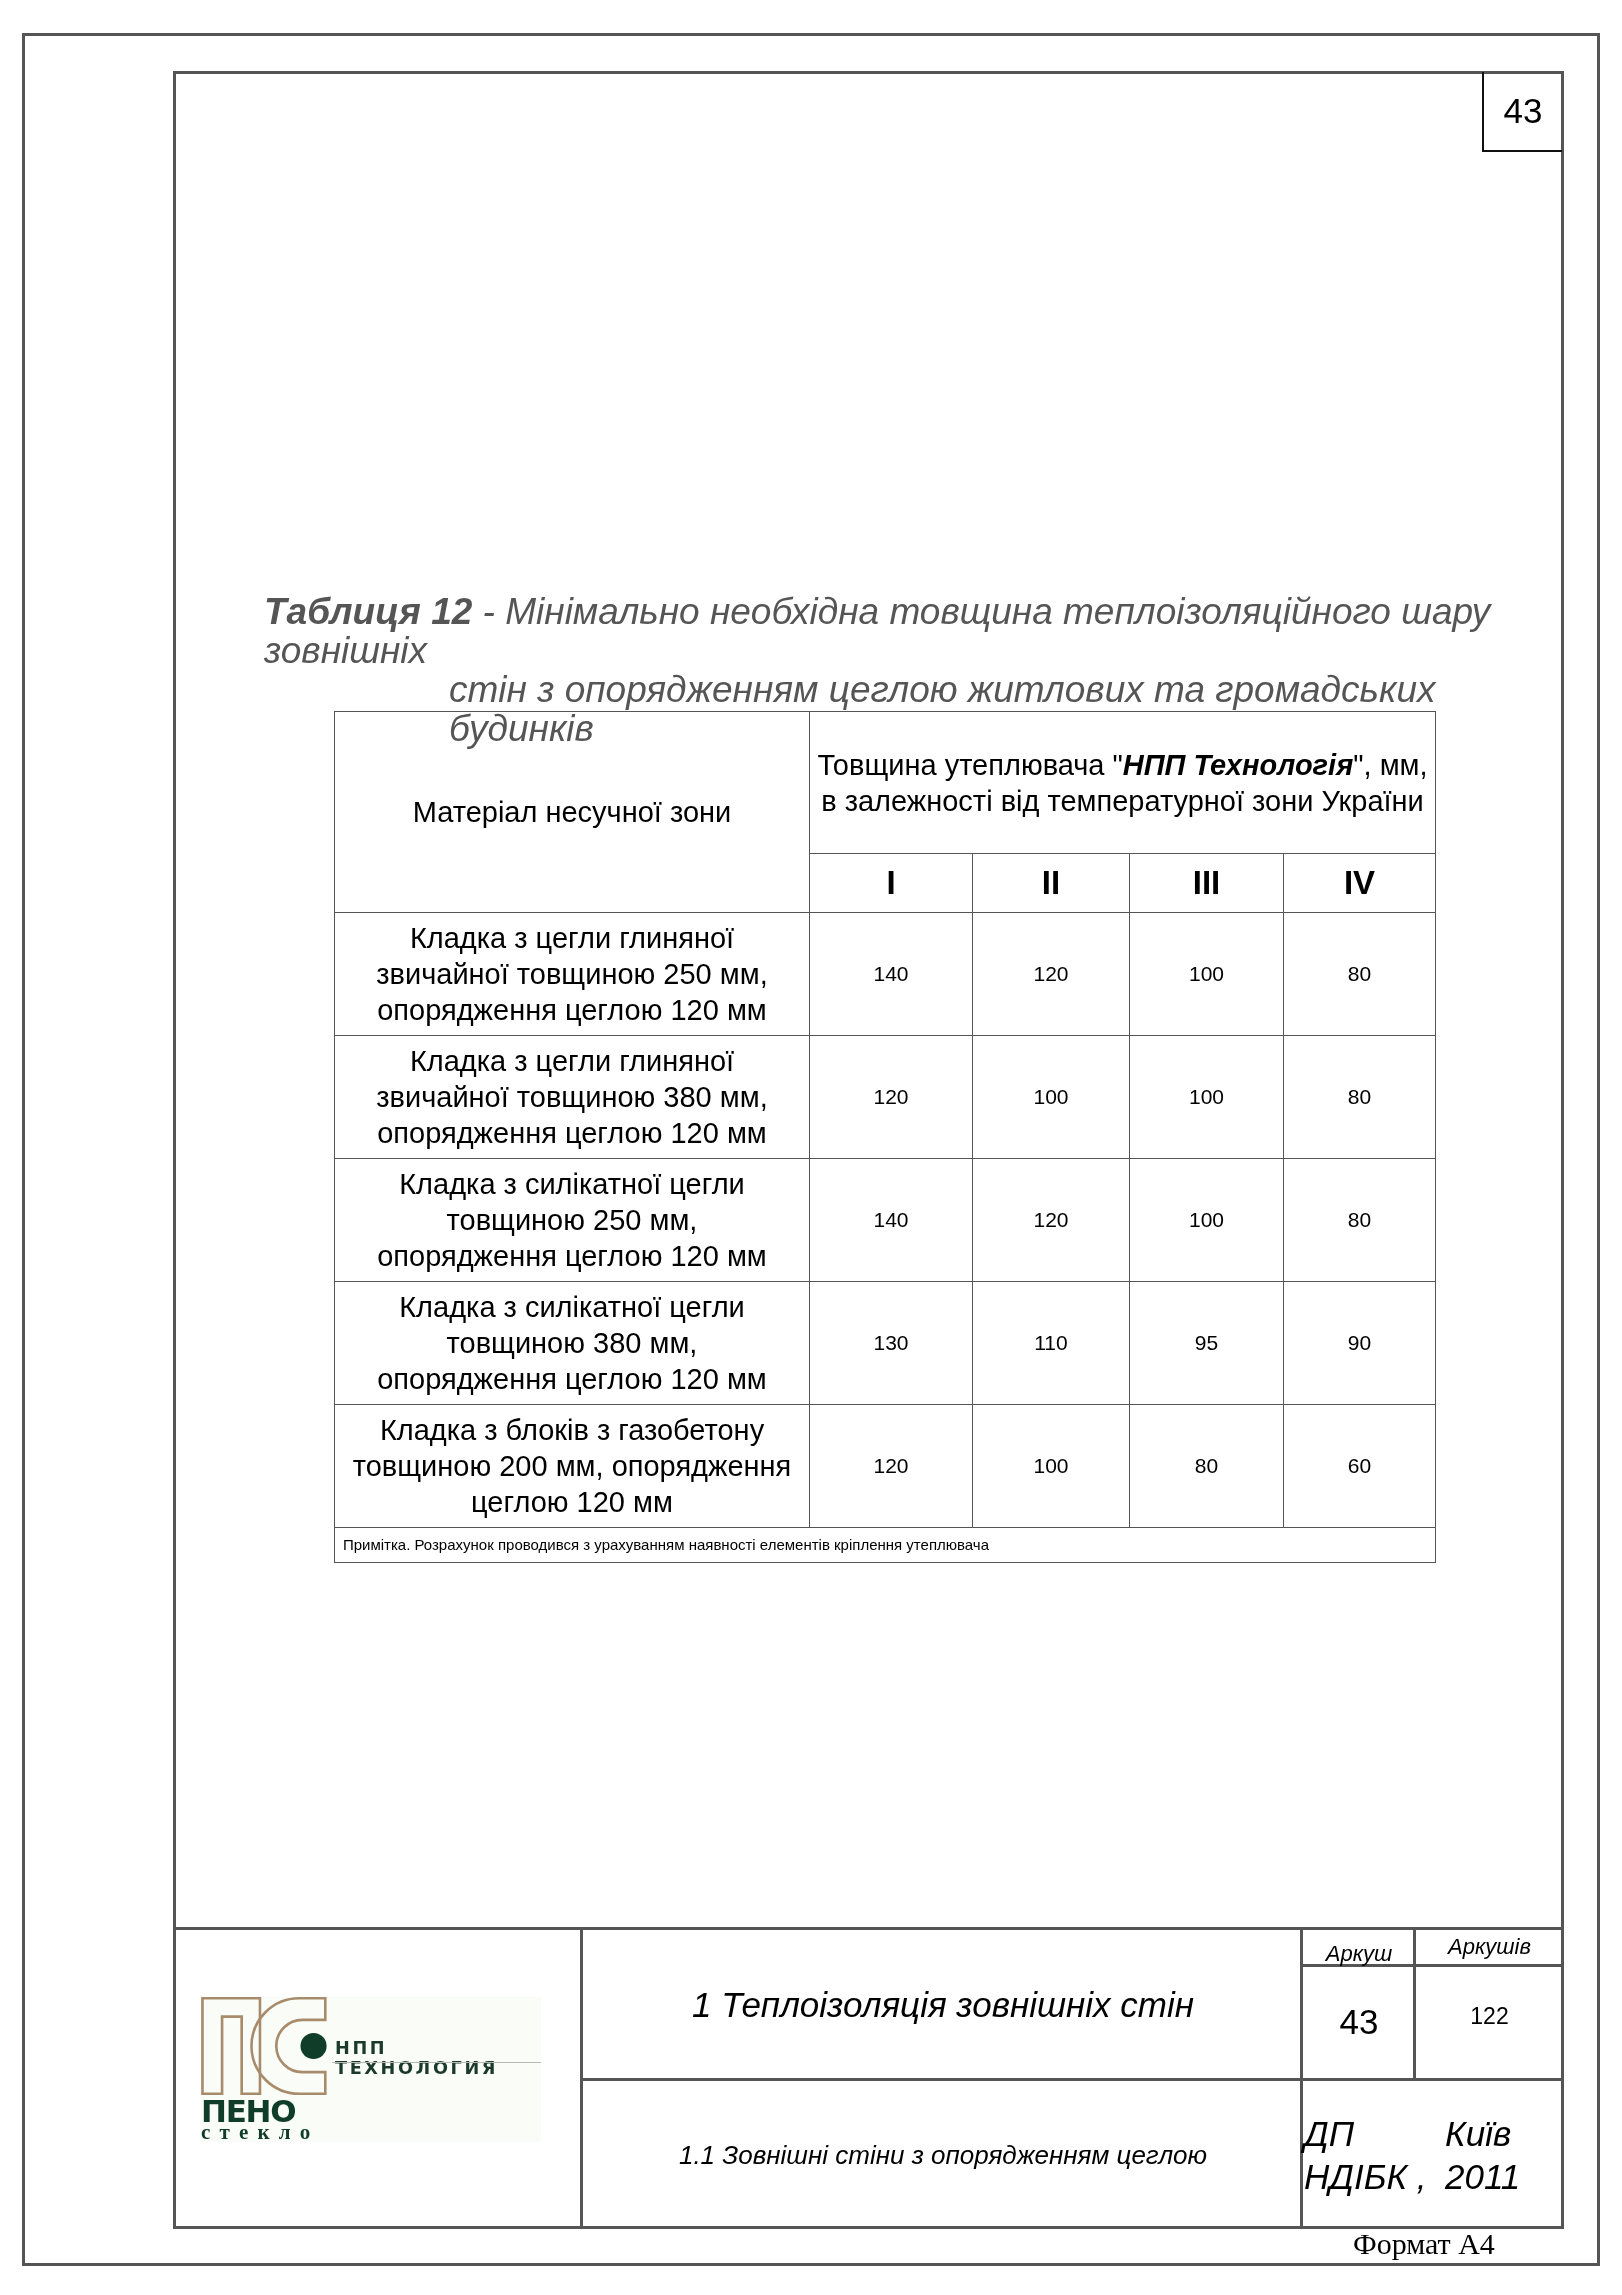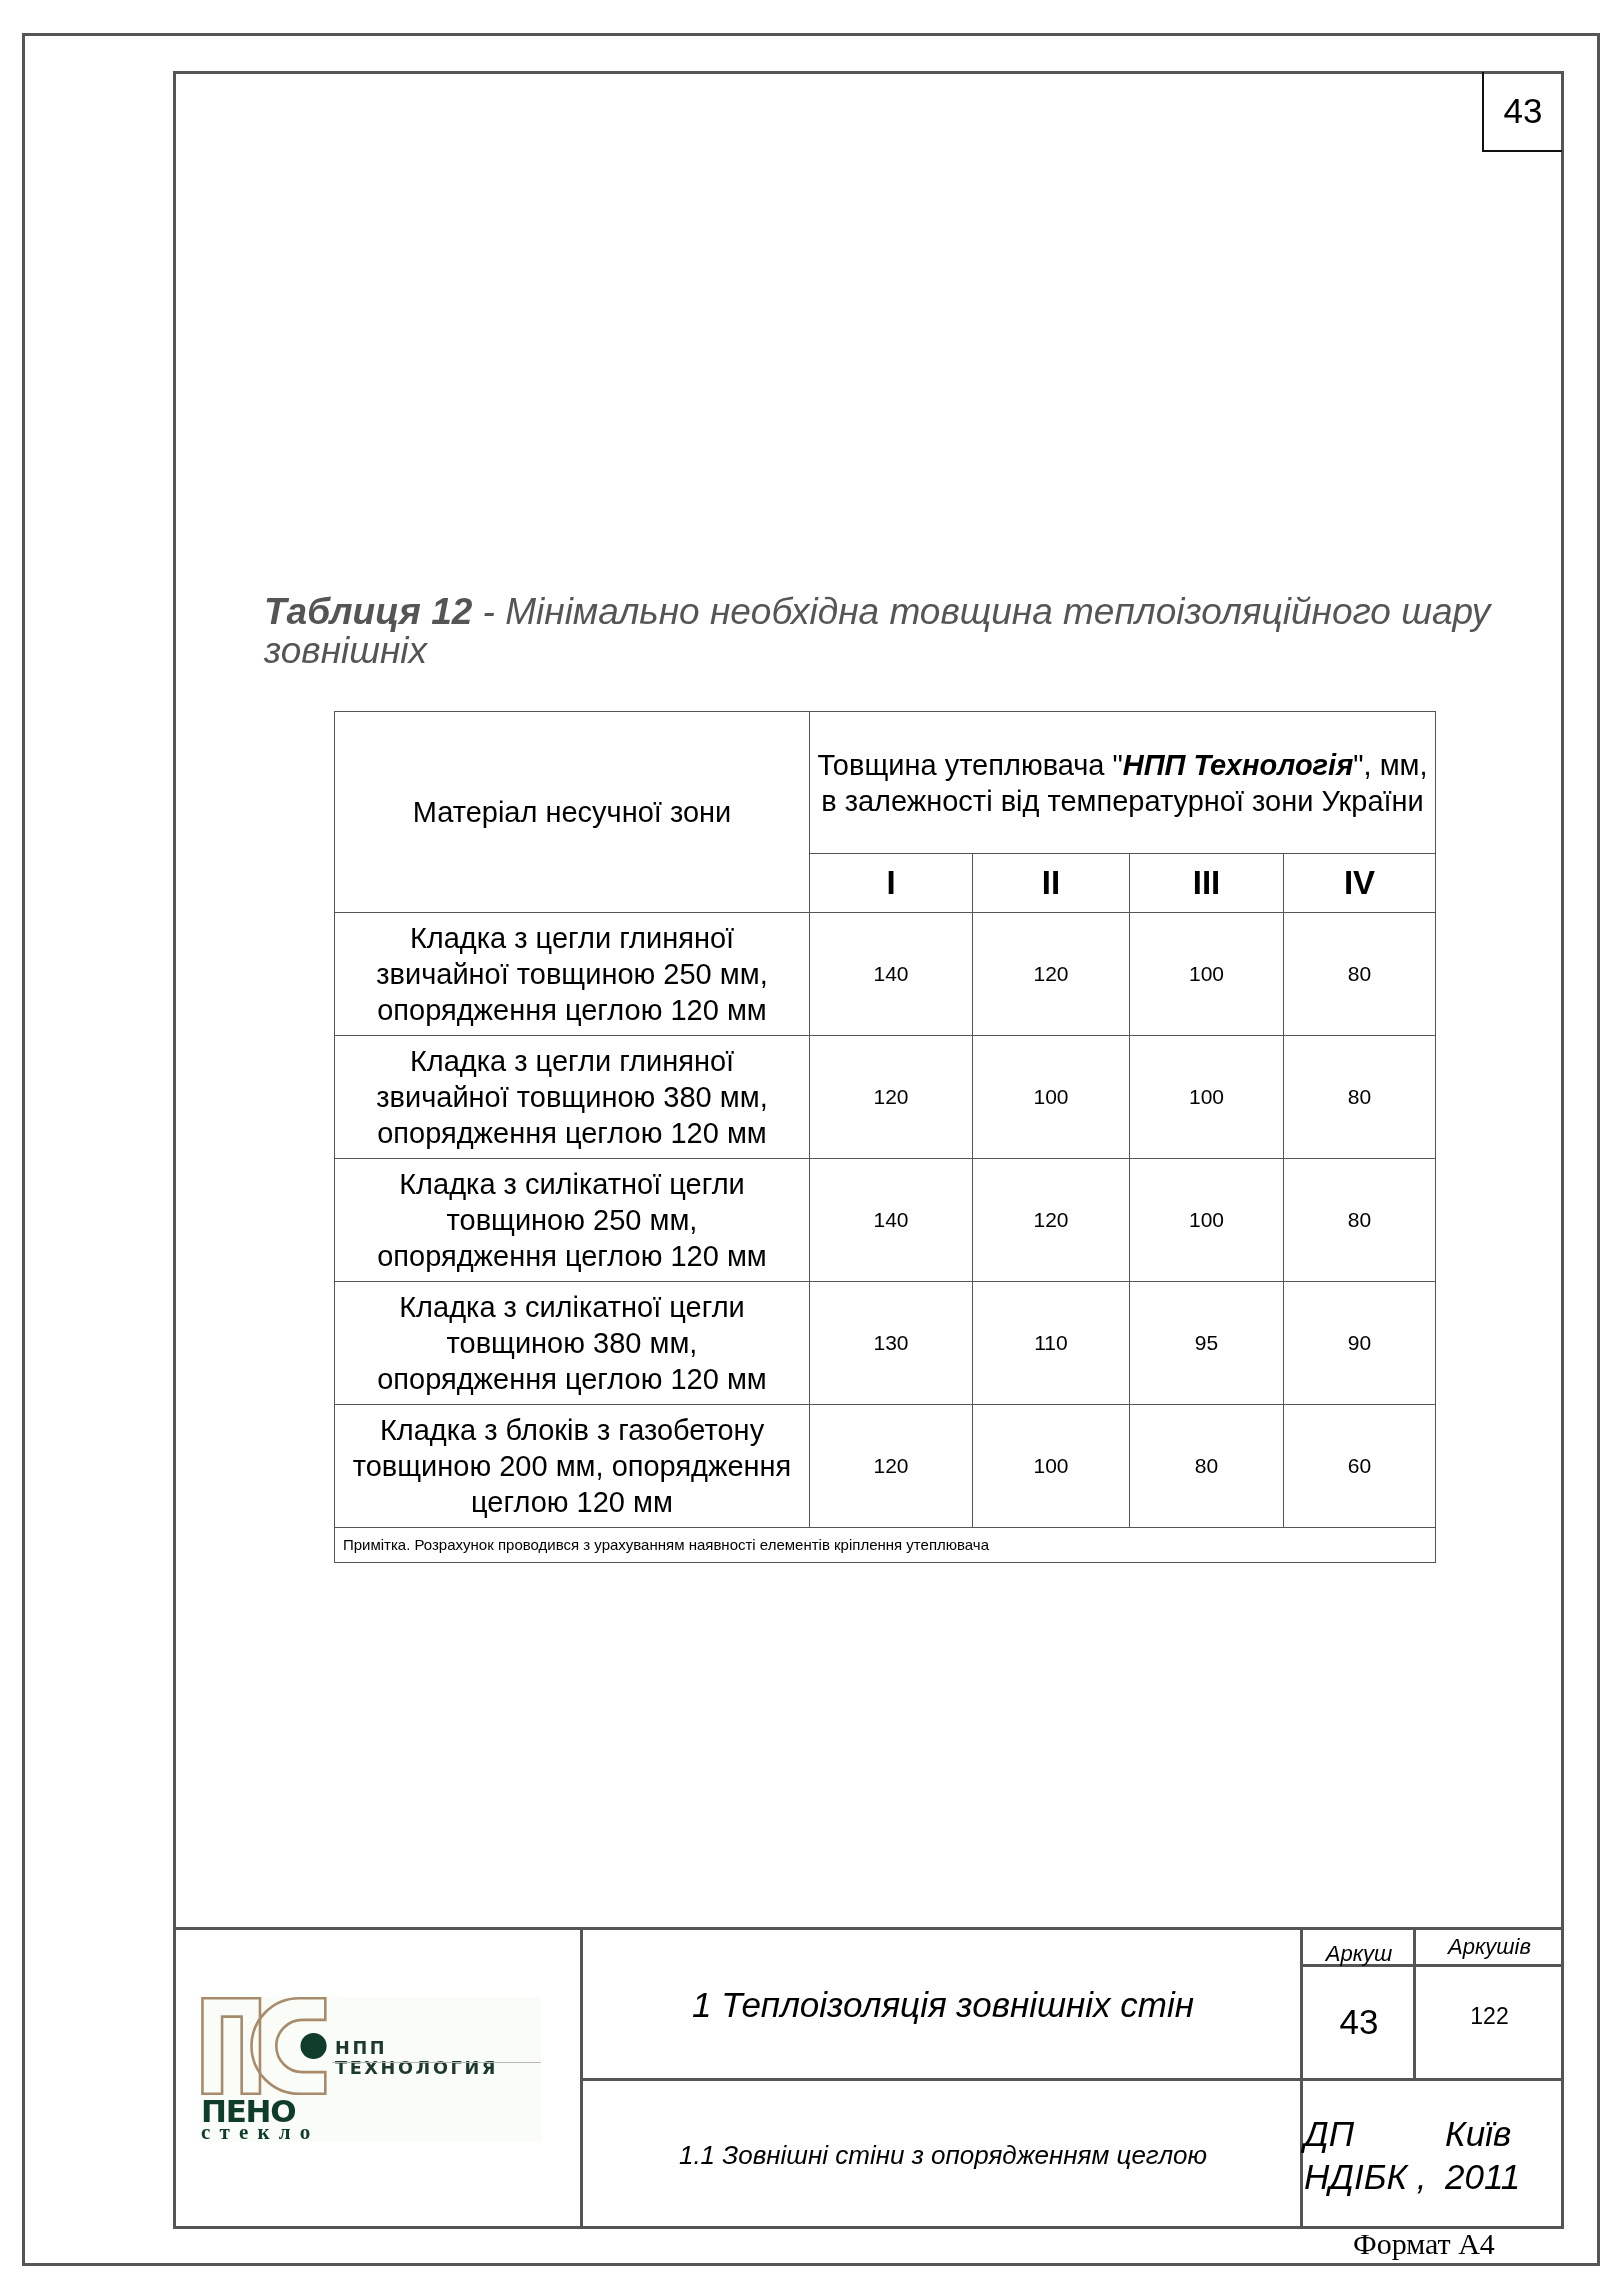--- a/index.html
+++ b/index.html
@@ -82,20 +82,21 @@
 
 <div id="outer-frame" class="frame"></div>
 <div id="inner-frame" class="frame"></div>
 
 <div id="page-box">
   <span>43</span>
 </div>
 
 <div id="caption">
   <span class="cap-label">Таблиця 12</span><span> - </span><span>Мінімально необхідна товщина теплоізоляційного шару зовнішніх</span>
+  <span class="line2">стін з опорядженням цеглою житлових та громадських будинків</span>
 </div>
 
 <table id="data-table">
   <colgroup>
     <col class="c-mat">
       <col class="c-z1">
       <col class="c-z2">
       <col class="c-z3">
       <col class="c-z4">
   </colgroup>

